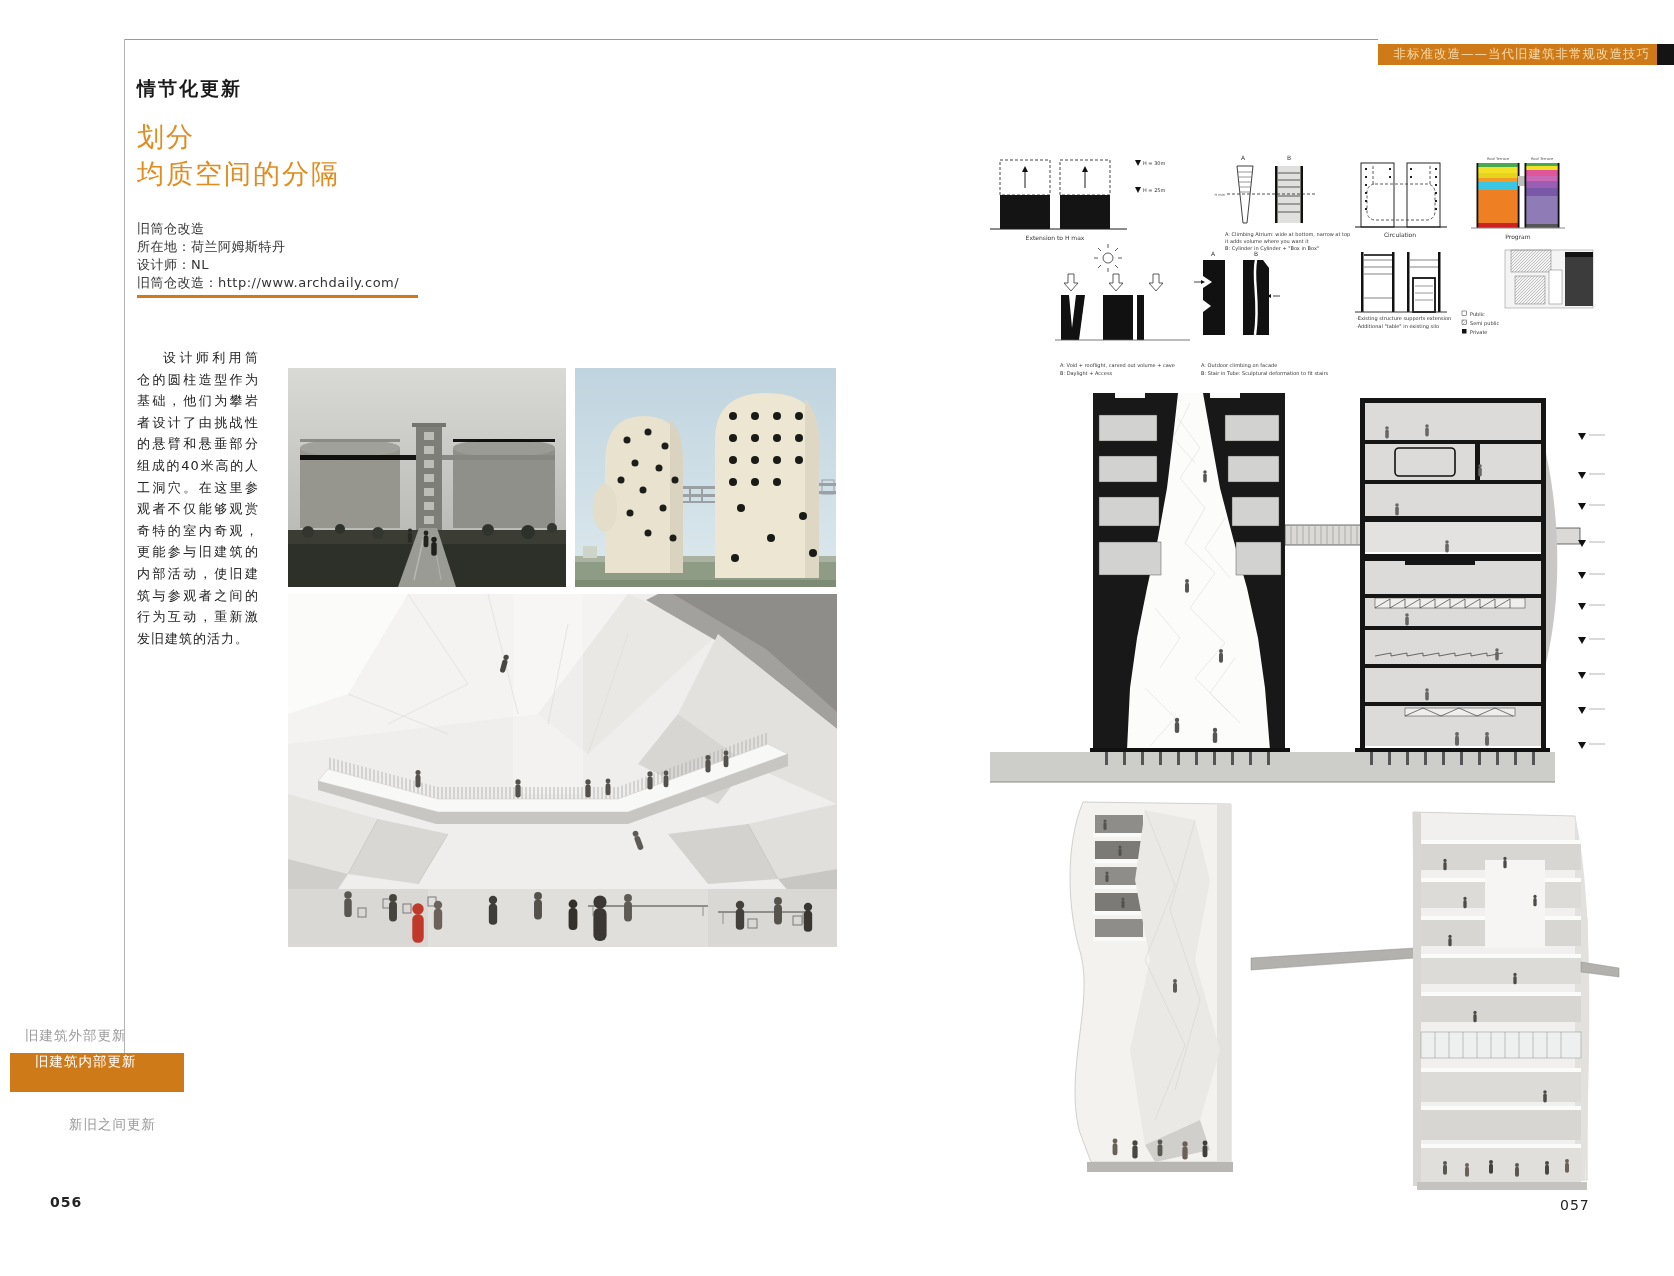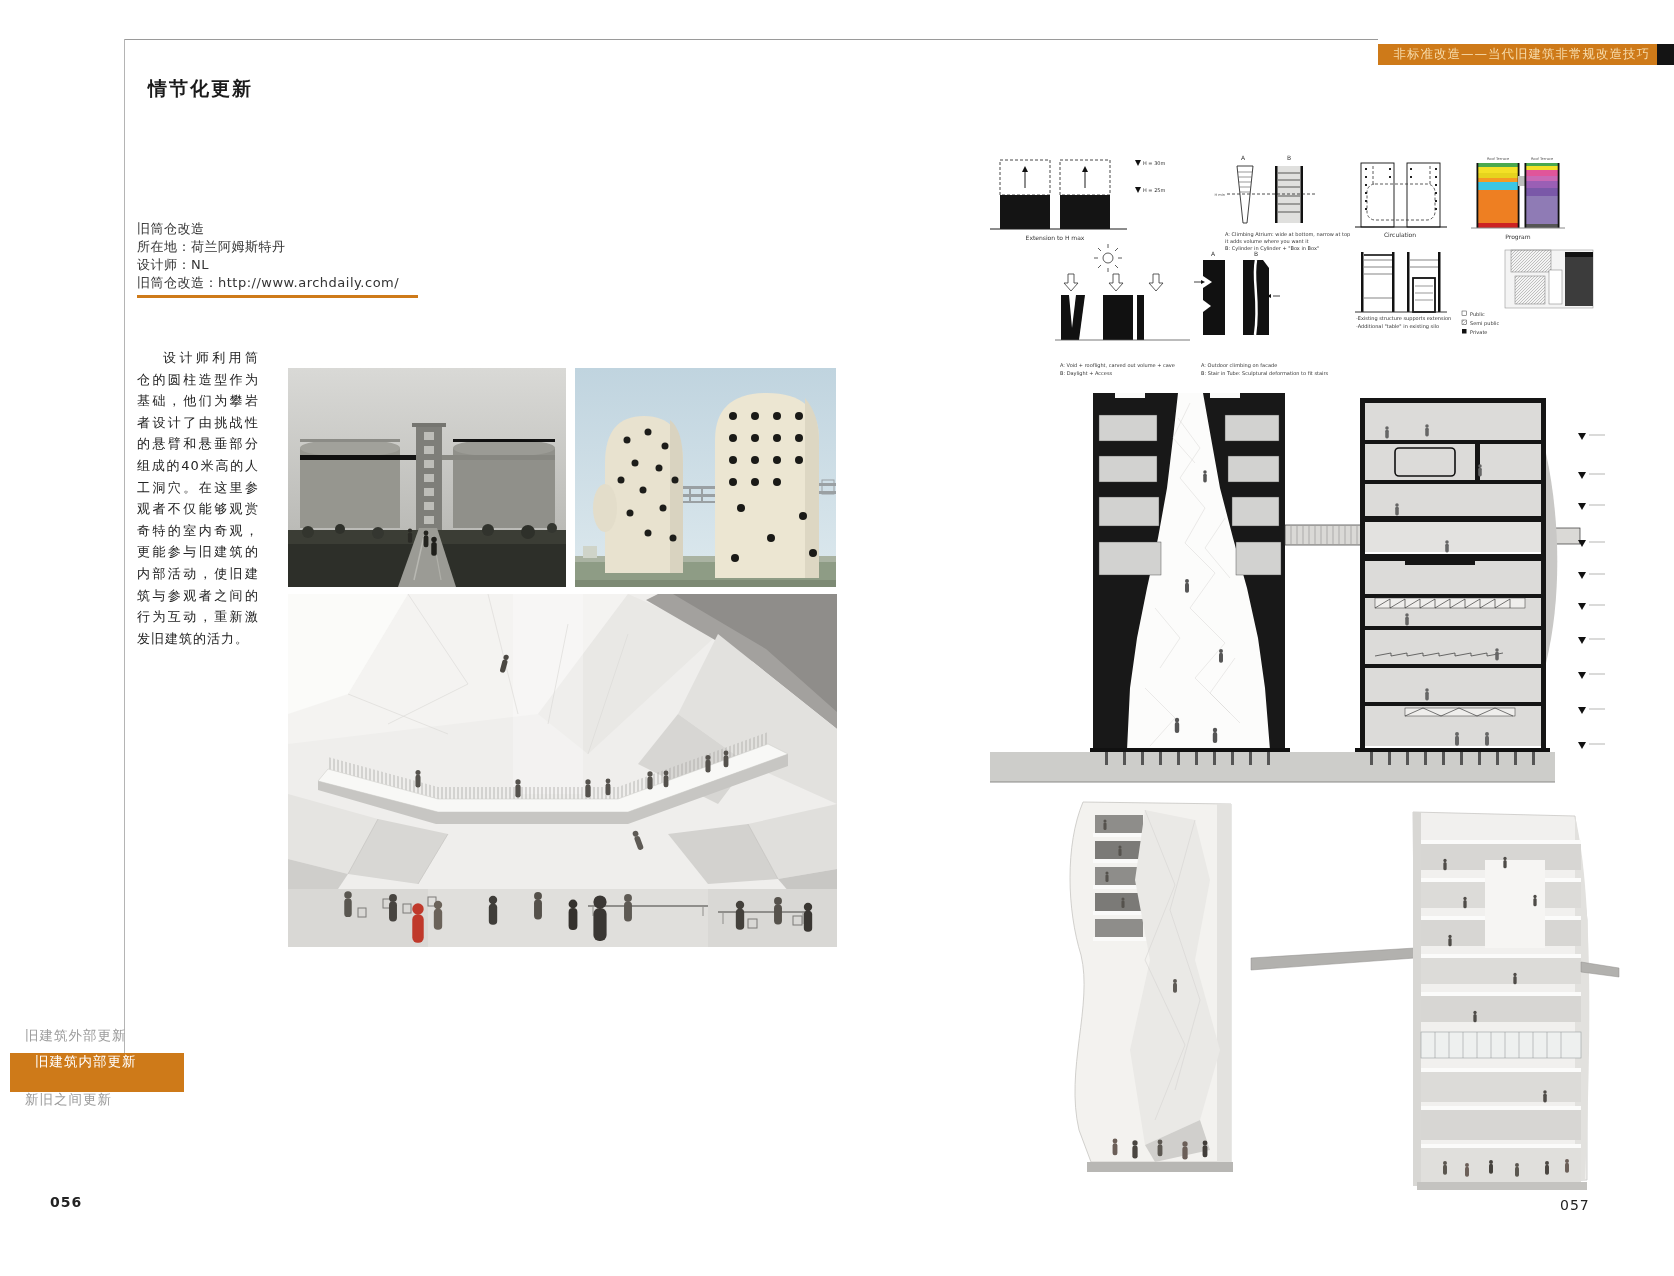--- a/index.html
+++ b/index.html
@@ -9,21 +9,21 @@
   .abs { position:absolute; }
 
   .top-rule { left:124px; top:39px; width:1254px; height:1px; background:var(--rule,#9a9a9a); }
   .left-rule { left:124px; top:39px; width:1px; height:1014px; background:#b4b4b4; }
 
   .header-bar { left:1378px; top:44px; width:279px; height:21px; background:var(--accent,#CE7A19);
     display:flex; align-items:center; justify-content:flex-end; padding-right:7px; }
   .header-bar span { font-size:12.5px; color:var(--accent-text,#F7DCAC); letter-spacing:1px; white-space:nowrap; }
   .header-end { left:1657px; top:44px; width:17px; height:21px; background:#141414; }
 
-  .section-label { left:148px; top:76px; font-size:19px; font-weight:bold; color:#1a1a1a; letter-spacing:2px; }
+  .section-label { left:137px; top:76px; font-size:19px; font-weight:bold; color:#1a1a1a; letter-spacing:2px; }
   .big-title { left:137px; top:118px; font-size:27px; color:var(--title,#E08C1F); line-height:37px; letter-spacing:2px; }
   .proj-info { left:137px; top:220px; font-size:13px; color:#333; line-height:18px; letter-spacing:0.5px; }
   .orange-rule { left:137px; top:295px; width:281px; height:3px; background:var(--accent,#CE7A19); }
   .body-text { left:137px; top:347px; width:122px; font-size:13px; color:#222; line-height:21.6px;
     text-align:justify; text-indent:2em; letter-spacing:1px; }
 
   .nav-item { left:25px; font-size:13.5px; color:var(--nav-inactive,#9C9C9C); letter-spacing:1px;text-align:center; }
   .nav-active-bar { left:10px; top:1053px; width:174px; height:39px; background:var(--accent,#CE7A19);
     display:flex; padding-left:25px; }
   .nav-active-bar span { font-size:13.5px; color:#fff; letter-spacing:1px; }
@@ -65,20 +65,24 @@
   </svg>
 
   <div class="abs top-rule"></div>
   <div class="abs left-rule"></div>
   <div class="abs header-bar">
     <span>非标准改造——当代旧建筑非常规改造技巧</span>
   </div>
   <div class="abs header-end"></div>
 
   <div class="abs section-label">情节化更新</div>
+  <div class="abs big-title">
+    <div>划分</div>
+    <div>均质空间的分隔</div>
+  </div>
   <div class="abs proj-info">
     <div>旧筒仓改造</div>
     <div>所在地：荷兰阿姆斯特丹</div>
     <div>设计师：NL</div>
     <div>旧筒仓改造：http://www.archdaily.com/</div>
   </div>
   <div class="abs orange-rule"></div>
   <div class="abs body-text">设计师利用筒仓的圆柱造型作为基础，他们为攀岩者设计了由挑战性的悬臂和悬垂部分组成的40米高的人工洞穴。在这里参观者不仅能够观赏奇特的室内奇观，更能参与旧建筑的内部活动，使旧建筑与参观者之间的行为互动，重新激发旧建筑的活力。</div>
 
   <svg class="abs" style="left:288px; top:368px;" width="278" height="219" viewBox="0 0 278 219">
@@ -725,18 +729,18 @@
       <use href="#person" transform="translate(302,372) scale(0.9)" fill="#4a4641"></use>
         <use href="#person" transform="translate(322,370) scale(0.9)" fill="#6b5f58"></use>
     </g>
     <rect x="172" y="382" width="170" height="8" fill="#c4c3c0"></rect>
   </svg>
 
   <div class="abs nav-item" style="top:1027px;">旧建筑外部更新</div>
   <div class="abs nav-active-bar">
     <span>旧建筑内部更新</span>
   </div>
-  <div class="abs nav-item" style="top:1091px;">新旧之间更新</div>
+  <div class="abs nav-item" style="top:1116px;margin-left:44px;">新旧之间更新</div>
 
   <div class="abs pagenum" style="left:50px; top:1194px;font-weight:bold;">056</div>
   <div class="abs pagenum" style="left:1560px; top:1197px;">057</div>
 
 </div>
 
 </body></html>

